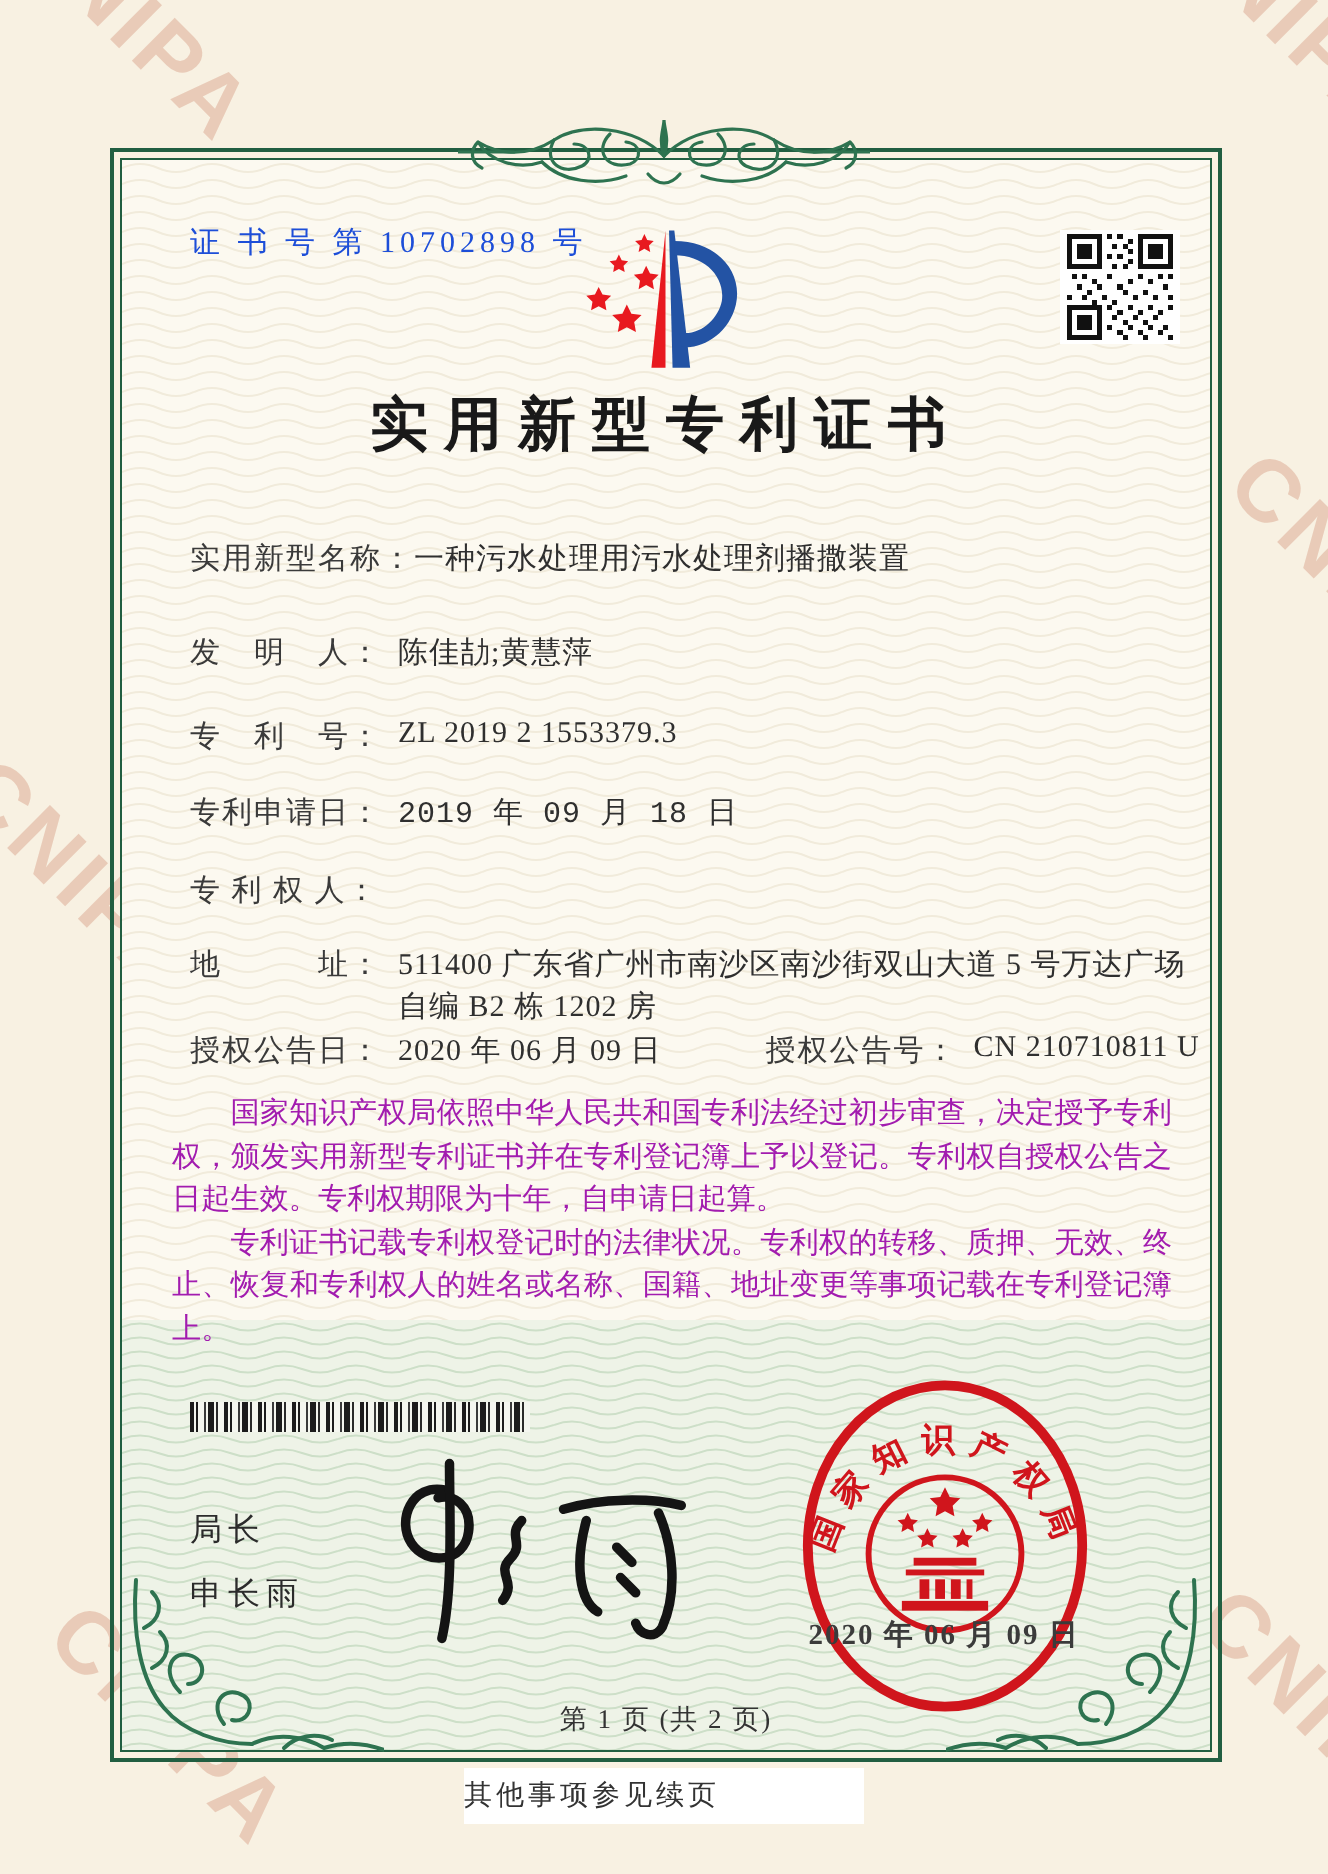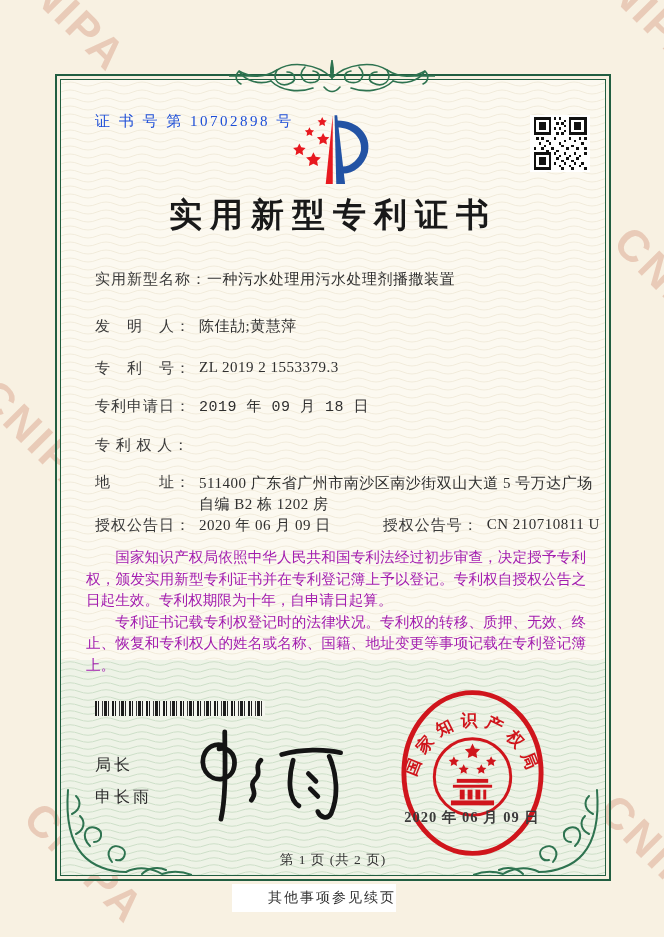--- a/index.html
+++ b/index.html
@@ -26,21 +26,21 @@
   .frame-inner{width:100%;height:100%;border:1px solid #215e41;box-sizing:border-box;background:#fcf9f0;}
   .waves-top,.band{position:absolute;}
   .cert-no{
     position:absolute;left:95px;top:112px;
     font-size:15px;color:#1d4ed8;letter-spacing:2.5px;
   }
   .logo{position:absolute;left:287px;top:110px;}
   .qr{position:absolute;left:530px;top:115px;background:#fff;padding:2px;}
   .title{
     position:absolute;left:61px;top:193px;width:544px;
-    text-align:center;font-size:33px;font-weight:bold;color:#191919;
+    text-align:center;font-size:29px;font-weight:bold;color:#191919;
     letter-spacing:8px;
   }
   .field{
     position:absolute;left:95px;display:flex;align-items:flex-start;
     font-size:15px;color:#333;
   }
   .field .lbl{min-width:104px;letter-spacing:1px;white-space:pre;color:#3a3a3a;}
   .field .val{letter-spacing:0.5px;color:#2f2f2f;}
   .field .val.addr{width:402px;line-height:21px;}
   .grant-right{margin-left:52px;display:flex;}
@@ -61,22 +61,22 @@
   .seal{position:absolute;left:399px;top:688px;}
   .seal-date{
     position:absolute;left:392px;top:808px;width:160px;text-align:center;
     font-size:14.5px;color:#3b3b3b;letter-spacing:1px;font-weight:bold;
   }
   .page-info{
     position:absolute;left:61px;top:851px;width:544px;text-align:center;
     font-size:13.5px;color:#333;letter-spacing:1px;
   }
   .footer-note-wrap{
-    position:absolute;left:232px;top:884px;width:164px;height:28px;
-    background:#ffffff;display:flex;align-items:center;justify-content:flex-end;
+    position:absolute;left:232px;top:884px;width:200px;height:28px;
+    background:#ffffff;display:flex;align-items:center;justify-content:flex-start;
   }
   .footer-note{font-size:14px;color:#333;letter-spacing:2px;}
   .ornament-top{position:absolute;left:229px;top:57px;}
   .corner{position:absolute;top:788px;}
   .corner.left{left:62px;}
   .corner.right{left:473px;transform:scaleX(-1);}
 </style>
 </head>
 <body>
 

